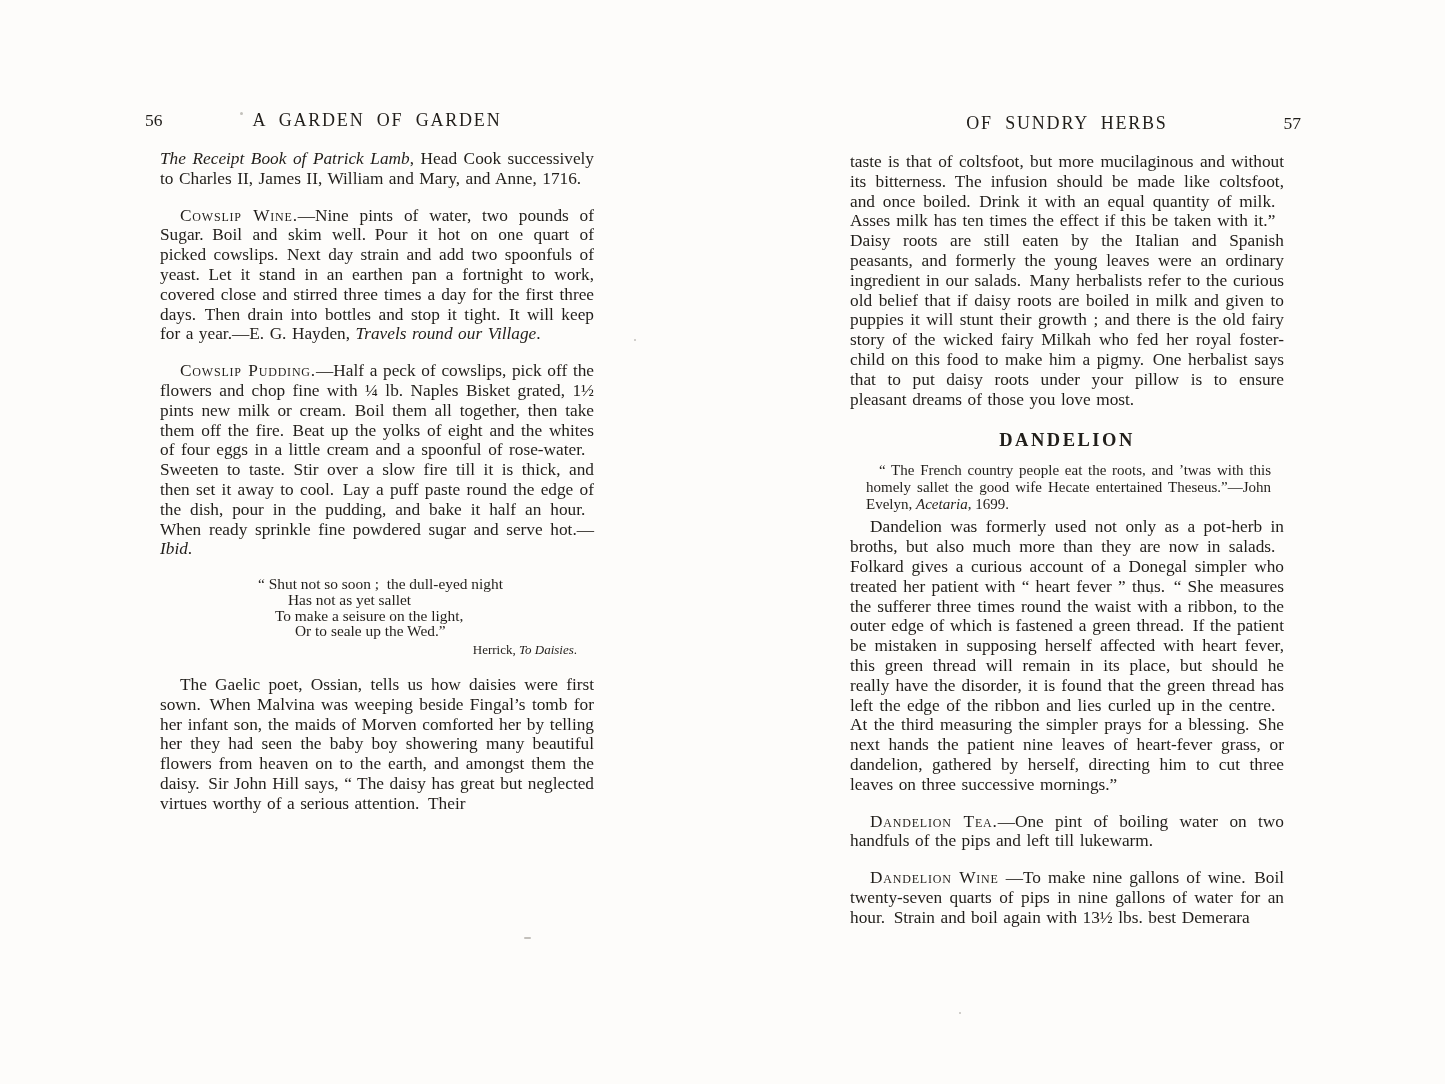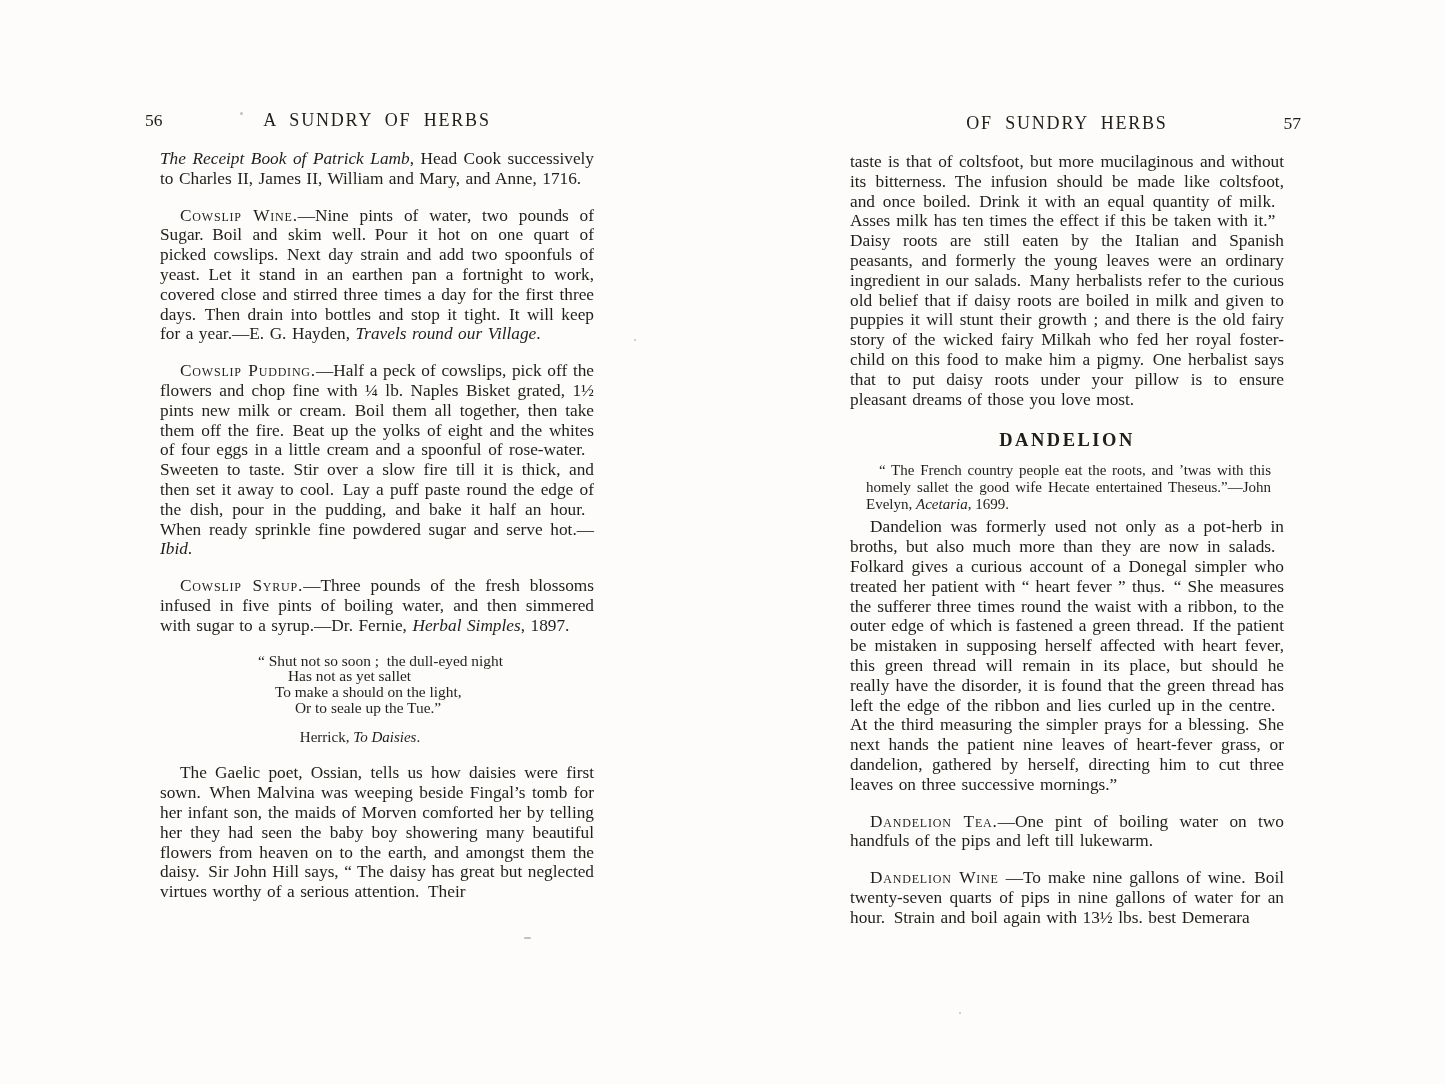--- a/index.html
+++ b/index.html
@@ -68,24 +68,24 @@
     font-size: 15.4px;
     line-height: 15.7px;
     padding-left: 95px;
     margin-top: 2px;
   }
   .poem-line { white-space: nowrap; margin-left: 20px; }
   .pl2 { padding-left: 30px; }
   .pl3 { padding-left: 17px; }
   .pl4 { padding-left: 37px; }
   .poem-attr {
-    font-size: 15px;
-    text-align: center;
+    font-size: 13px;
+    text-align: right;
     padding-right: 34px;
-    margin-top: 14px;
+    margin-top: 3px;
   }
 
   .block-quote {
     font-size: 15px;
     line-height: 17px;
     margin: 3px 30px 2px 33px;
     text-indent: 13px;
     text-align: justify;
   }
 
@@ -97,37 +97,36 @@
   }
 </style>
 </head>
 <body>
 
 <div class="scan">
 
   <section class="page-col col-left">
     <div class="header-row">
       <span class="pageno pageno-left">56</span>
-      <span class="running-title">A SUNDRY OF HERBS</span>
+      <span class="running-title">A GARDEN OF GARDEN</span>
     </div>
 
     <p class="body"><span class="i">The Receipt Book of Patrick Lamb</span><span>, Head Cook successively to Charles II, James II, William and Mary, and Anne, 1716.</span></p>
 
     <p class="body gap indent"><span class="sc">Cowslip Wine.</span><span>—Nine pints of water, two pounds of Sugar. Boil and skim well. Pour it hot on one quart of picked cowslips. Next day strain and add two spoonfuls of yeast. Let it stand in an earthen pan a fortnight to work, covered close and stirred three times a day for the first three days. Then drain into bottles and stop it tight. It will keep for a year.—E. G. Hayden, </span><span class="i">Travels round our Village</span><span>.</span></p>
 
     <p class="body gap indent"><span class="sc">Cowslip Pudding.</span><span>—Half a peck of cowslips, pick off the flowers and chop fine with ¼ lb. Naples Bisket grated, 1½ pints new milk or cream. Boil them all together, then take them off the fire. Beat up the yolks of eight and the whites of four eggs in a little cream and a spoonful of rose-water. Sweeten to taste. Stir over a slow fire till it is thick, and then set it away to cool. Lay a puff paste round the edge of the dish, pour in the pudding, and bake it half an hour. When ready sprinkle fine powdered sugar and serve hot.—</span><span class="i">Ibid</span><span>.</span></p>
 
-    <p class="body gap indent"><span class="sc">Cowslip Syrup.</span><span>—Three pounds of the fresh blossoms infused in five pints of boiling water, and then simmered with sugar to a syrup.—Dr. Fernie, </span><span class="i">Herbal Simples</span><span>, 1897.</span></p>
 
 
     <div class="poem">
       <div class="poem-line pl1">“ Shut not so soon ; the dull-eyed night</div>
       <div class="poem-line pl2">Has not as yet sallet</div>
-      <div class="poem-line pl3">To make a should on the light,</div>
-      <div class="poem-line pl4">Or to seale up the Tue.”</div>
+      <div class="poem-line pl3">To make a seisure on the light,</div>
+      <div class="poem-line pl4">Or to seale up the Wed.”</div>
     </div>
     <div class="poem-attr"><span>Herrick, </span><span class="i">To Daisies</span><span>.</span></div>
 
     <p class="body gap indent"><span>The Gaelic poet, Ossian, tells us how daisies were first sown. When Malvina was weeping beside Fingal’s tomb for her infant son, the maids of Morven comforted her by telling her they had seen the baby boy showering many beautiful flowers from heaven on to the earth, and amongst them the daisy. Sir John Hill says, “ The daisy has great but neglected virtues worthy of a serious attention. Their</span></p>
   </section>
 
   <section class="page-col col-right">
     <div class="header-row">
       <span class="running-title">OF SUNDRY HERBS</span>
       <span class="pageno pageno-right">57</span>

